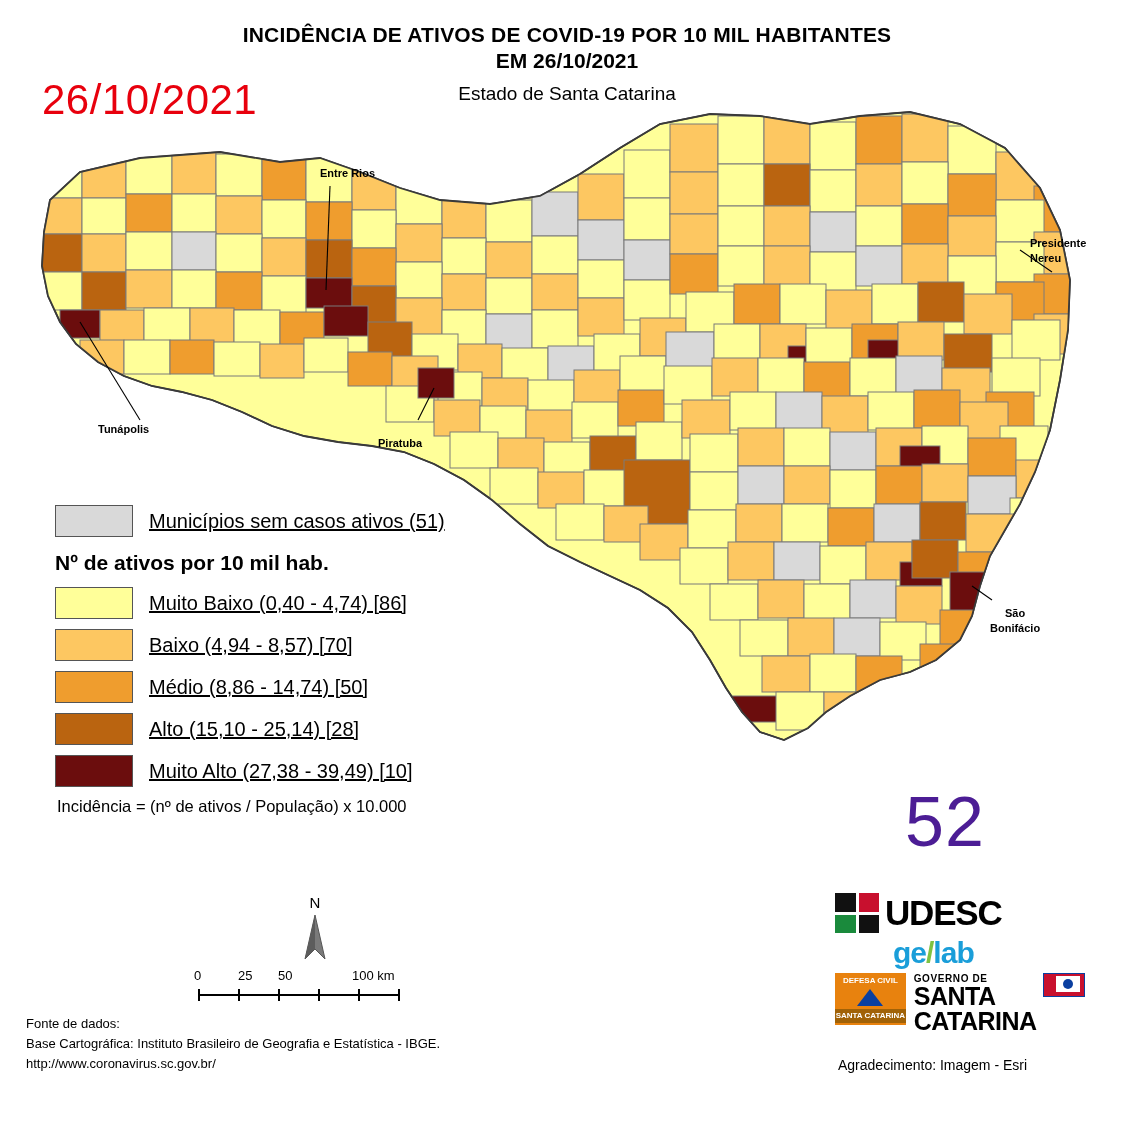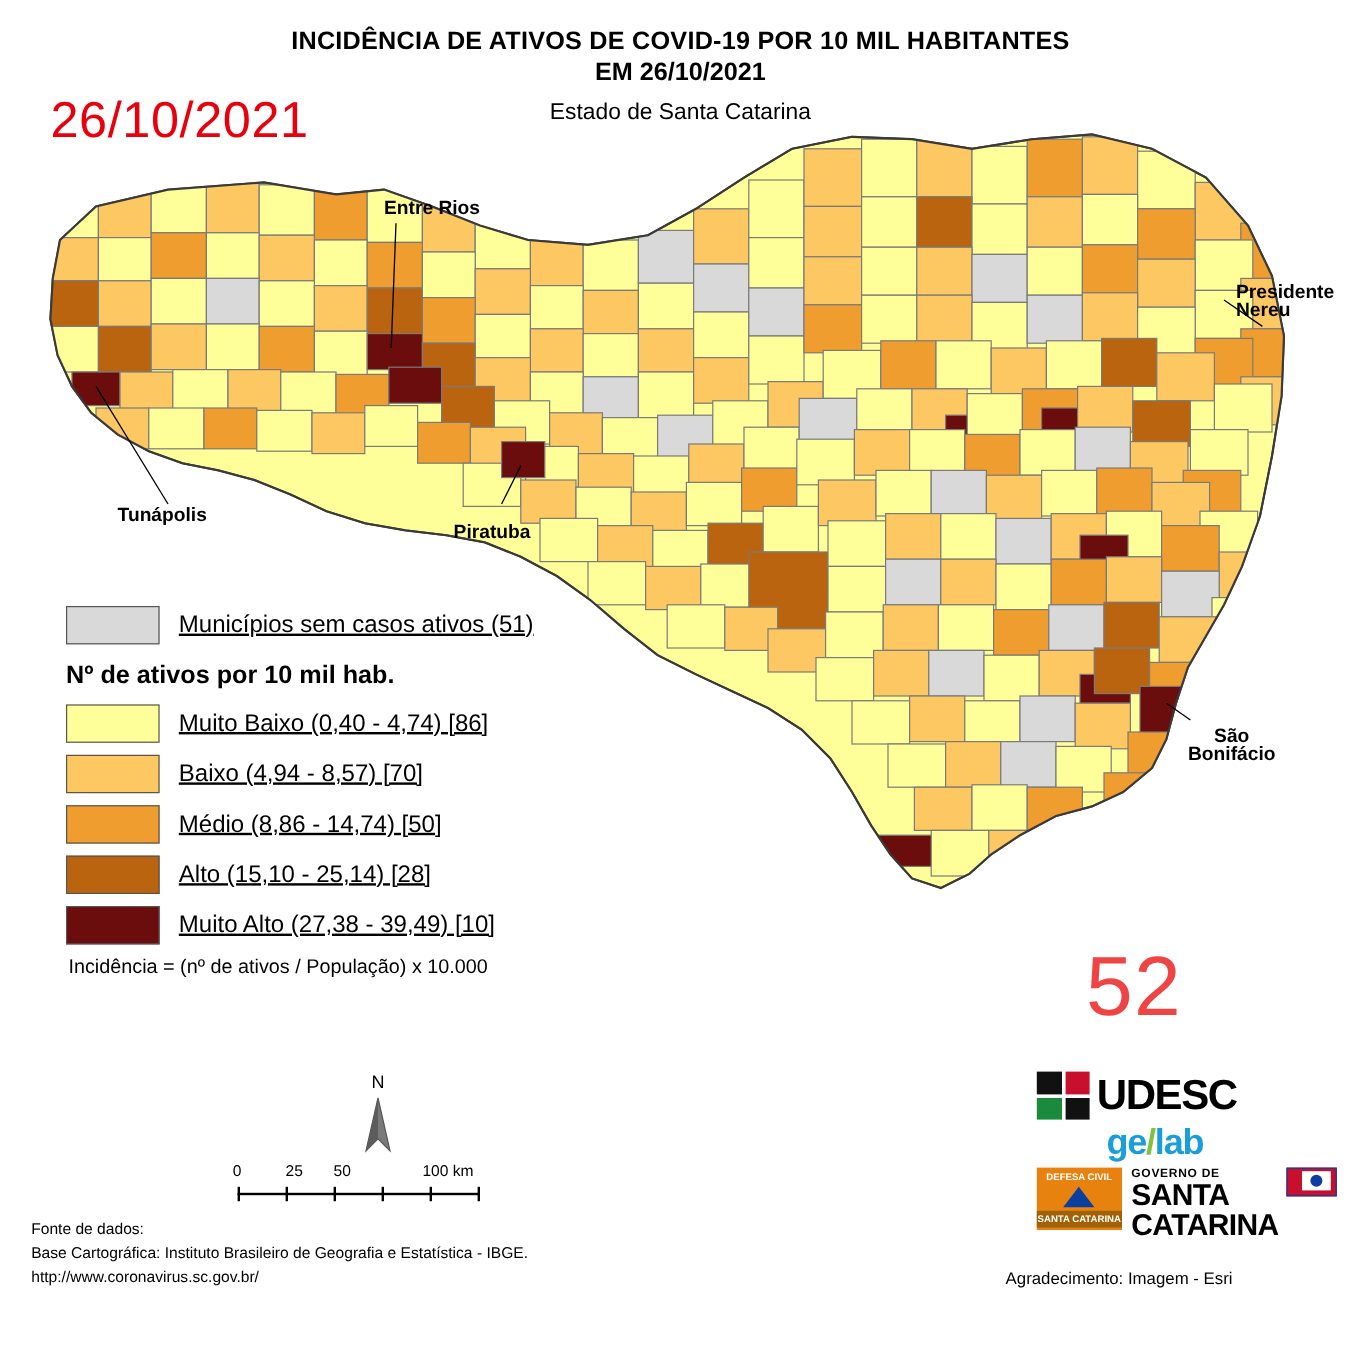--- a/index.html
+++ b/index.html
@@ -51,38 +51,38 @@
     font-size: 42px;
     color: #e8000d;
     font-weight: normal;
     letter-spacing: 0.5px;
   }
   .big-number {
     position: absolute;
     left: 905px;
     top: 782px;
     font-size: 70px;
-    color: #ef4444;
+    color: #4c1d95;
     font-weight: normal;
     letter-spacing: 1px;
   }
 
   
   .map-area {
     position: absolute;
     left: 20px;
     top: 100px;
     width: 1094px;
     height: 660px;
   }
   .map-svg { display: block; }
 
   .callout-label {
     position: absolute;
-    font-size: 16px;
+    font-size: 11px;
     font-weight: bold;
     line-height: 15px;
     color: #000;
     white-space: nowrap;
   }
   .callout-label.right { text-align: left; }
   .callout-label.center { text-align: center; }
 
   
   .legend {
@@ -154,21 +154,21 @@
   
   .sources {
     position: absolute;
     left: 26px;
     top: 1014px;
     font-size: 13px;
     line-height: 20px;
   }
 
   
-  .logos { position: absolute; left: 864px; top: 893px; width: 250px; }
+  .logos { position: absolute; left: 835px; top: 893px; width: 250px; }
   .udesc-row { display: flex; align-items: center; }
   .udesc-mark {
     width: 44px; height: 40px;
     display: grid;
     grid-template-columns: 1fr 1fr;
     grid-template-rows: 1fr 1fr;
     gap: 3px;
   }
   .udesc-mark i { display: block; }
   .udesc-word {

